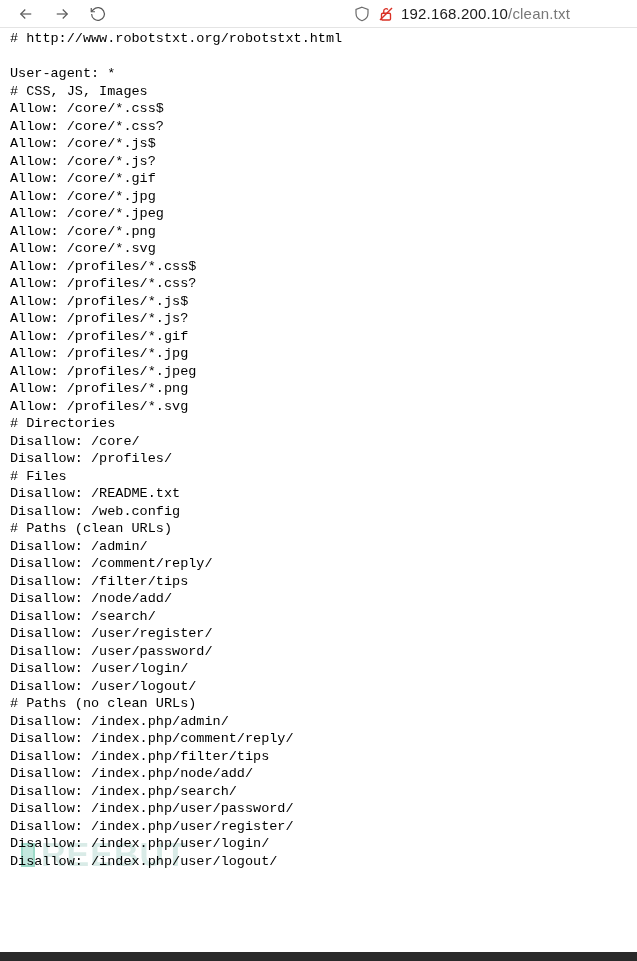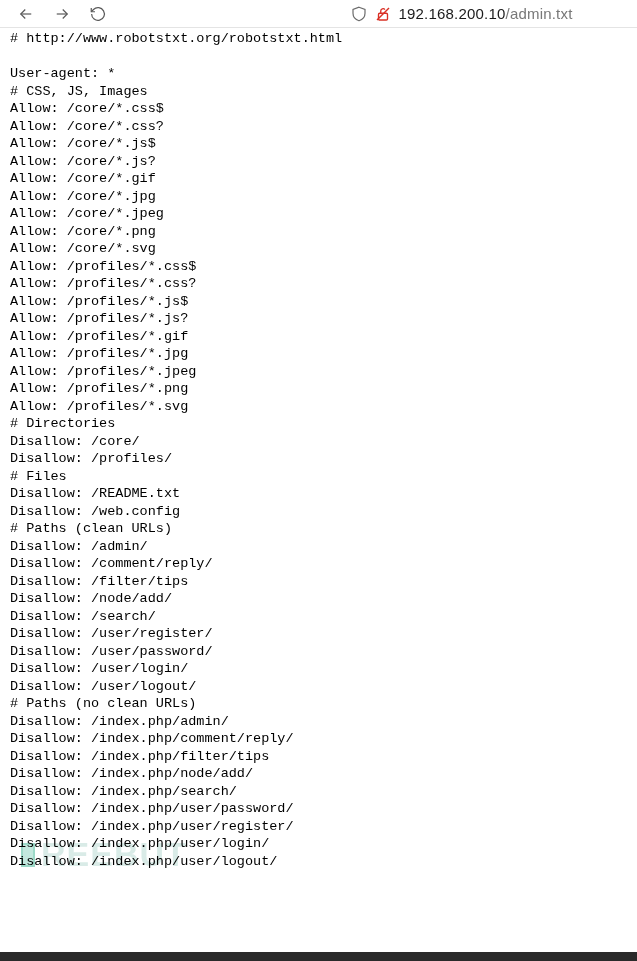--- a/index.html
+++ b/index.html
@@ -143,21 +143,21 @@
   <div class="url-area">
     <svg class="shield-icon" viewBox="0 0 24 24" fill="none" stroke="#6b6b6b" stroke-width="1.6">
       <path d="M12 3l8 3v5c0 5-3.4 8.6-8 10-4.6-1.4-8-5-8-10V6l8-3z"></path>
     </svg>
     <svg class="security-icon" viewBox="0 0 24 24" fill="none" stroke="#d93025" stroke-width="1.8">
       <rect x="6" y="11" width="12" height="9" rx="1.5"></rect>
       <path d="M9 11V8a3 3 0 0 1 5.5-1.7"></path>
       <line x1="4" y1="20" x2="20" y2="4"></line>
     </svg>
     <span class="url-text">
-      <span class="host">192.168.200.10</span><span>/admin.txt</span>
+      <span class="host">192.168.200.10</span><span>/clean.txt</span>
     </span>
   </div>
 </div>
 
 <div class="content">
   <div class="watermark">
     <span class="watermark-square"></span>
       <span>REEBUT</span>
   </div>
   <pre id="robots-pre"># http://www.robotstxt.org/robotstxt.html

